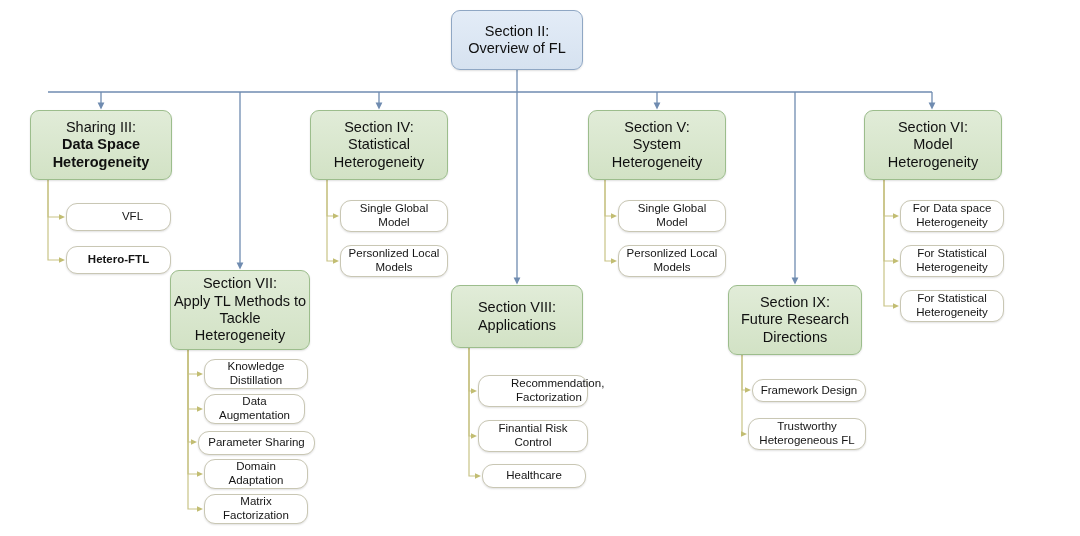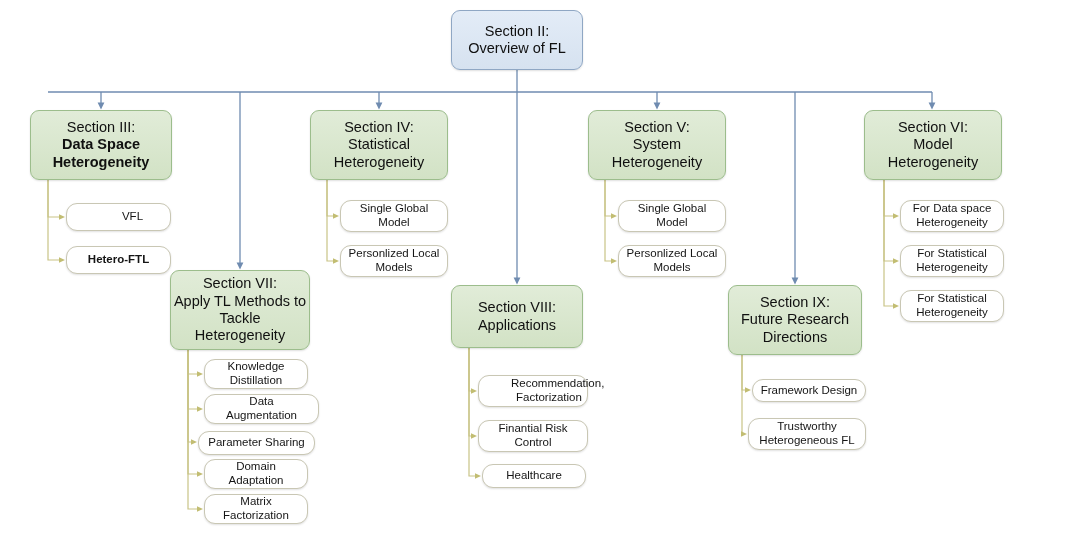--- a/index.html
+++ b/index.html
@@ -123,21 +123,21 @@
 
   <div class="node root" style="left:451px;top:10px;width:132px;height:60px;">
     <span class="lines">
       <span class="ln">Section II:</span>
       <span class="ln">Overview of FL</span>
     </span>
   </div>
 
   <div class="node sec" style="left:30px;top:110px;width:142px;height:70px;">
     <span class="lines">
-      <span class="ln">Section III:</span>
+      <span class="ln">Sharing III:</span>
       <span class="ln b">Data Space</span>
       <span class="ln b">Heterogeneity</span>
     </span>
   </div>
   <div class="node leaf" style="left:66px;top:203px;width:105px;height:28px;padding-left:28px;">
     <span class="lines">
       <span class="ln">VFL</span>
     </span>
   </div>
   <div class="node leaf" style="left:66px;top:246px;width:105px;height:28px;">
@@ -219,21 +219,21 @@
       <span class="ln">Tackle</span>
       <span class="ln">Heterogeneity</span>
     </span>
   </div>
   <div class="node leaf" style="left:204px;top:359px;width:104px;height:30px;">
     <span class="lines">
       <span class="ln">Knowledge</span>
       <span class="ln">Distillation</span>
     </span>
   </div>
-  <div class="node leaf" style="left:204px;top:394px;width:115px;height:30px;">
+  <div class="node leaf" style="left:204px;top:394px;width:101px;height:30px;">
     <span class="lines">
       <span class="ln">Data</span>
       <span class="ln">Augmentation</span>
     </span>
   </div>
   <div class="node leaf" style="left:198px;top:431px;width:117px;height:24px;">
     <span class="lines">
       <span class="ln">Parameter Sharing</span>
     </span>
   </div>

